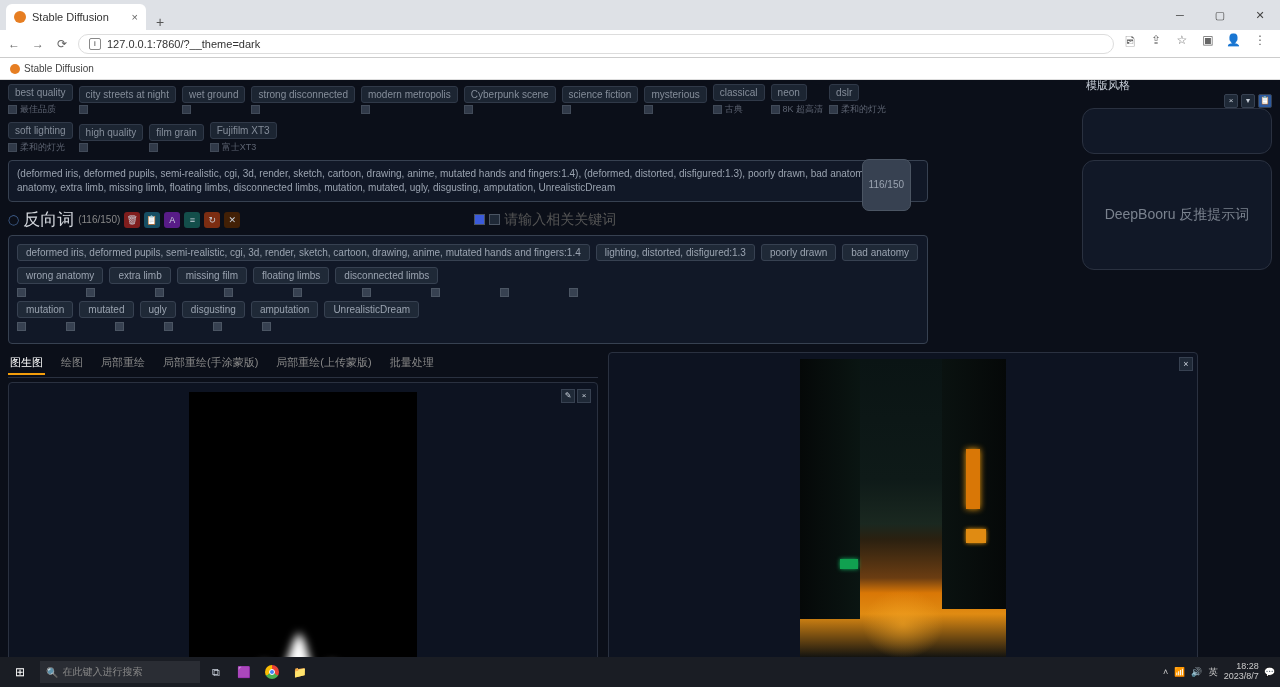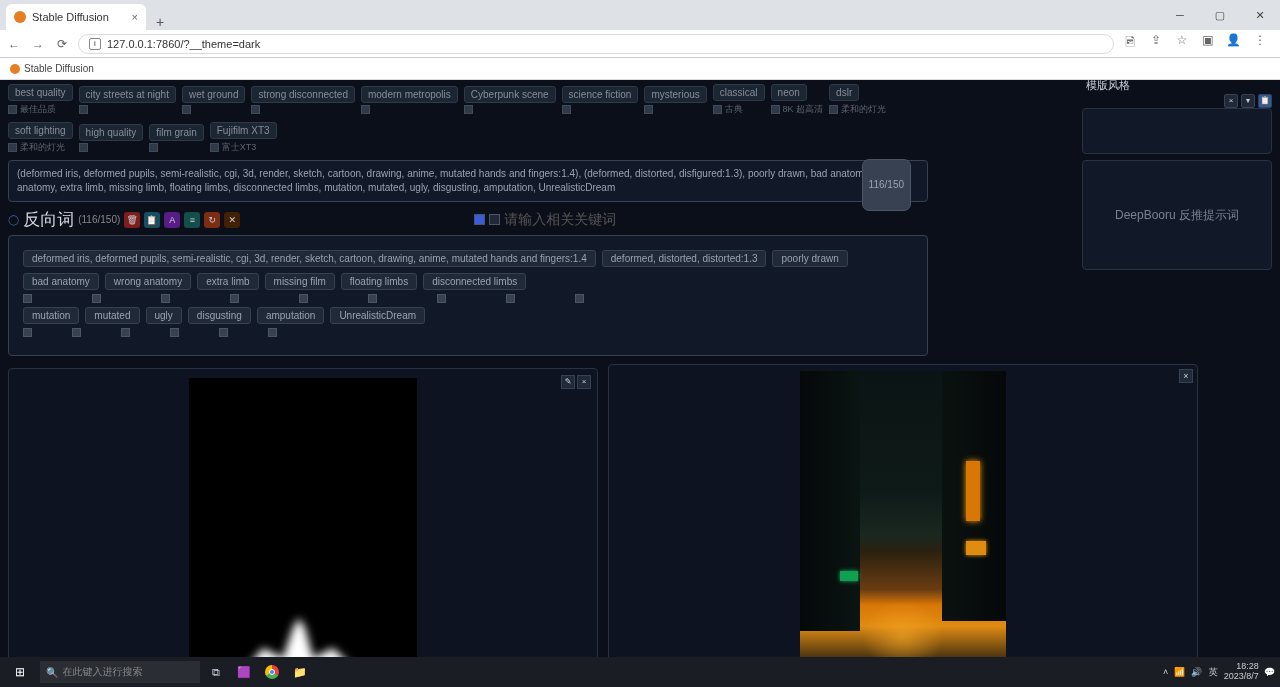--- a/index.html
+++ b/index.html
@@ -40,27 +40,27 @@
 .chevron { color: #4a6fa5; font-size: 10px; }
 .neg-title { color: #d4d8de; font-size: 17px; }
 .neg-count { color: #888; font-size: 10px; }
 .neg-btn { width: 16px; height: 16px; border-radius: 3px; display: flex; align-items: center; justify-content: center; font-size: 9px; }
 .nb1 { background: #7f1d1d; } .nb2 { background: #164e63; } .nb3 { background: #581c87; } .nb4 { background: #134e4a; } .nb5 { background: #7c2d12; } .nb6 { background: #422006; }
 .toggle-area { margin-left: 230px; display: flex; align-items: center; gap: 4px; }
 .checkbox { width: 11px; height: 11px; border: 1px solid #4b5563; background: #1f2937; }
 .checkbox.on { background: #3b5bdb; }
 .placeholder-txt { color: #555; font-size: 14px; }
 
-.neg-tags-container { background: #111827; border: 1px solid #374151; border-radius: 4px; padding: 14px; margin-top: 4px; }
+.neg-tags-container { background: #111827; border: 1px solid #374151; border-radius: 4px; padding: 8px; margin-top: 4px; }
 .neg-tag-row { display: flex; gap: 6px; flex-wrap: wrap; margin-bottom: 4px; }
 .neg-tag { background: #1f2937; border: 1px solid #374151; border-radius: 3px; padding: 2px 8px; font-size: 10px; color: #9aa3b0; }
 
 
 .right-panels { position: absolute; right: 8px; top: 0; width: 190px; }
-.panel-card { background: #111827; border: 1px solid #2a3140; border-radius: 4px; height: 110px; margin-bottom: 6px; position: relative; display: flex; align-items: center; justify-content: center; color: #7a828e; font-size: 12px; text-align: center; }
+.panel-card { background: #111827; border: 1px solid #2a3140; border-radius: 12px; height: 110px; margin-bottom: 6px; position: relative; display: flex; align-items: center; justify-content: center; color: #7a828e; font-size: 14px; text-align: center; }
 .panel-title { position: absolute; top: -2px; left: 4px; color: #c9d0da; font-size: 11px; }
 .panel-close { position: absolute; top: 4px; right: 4px; display: flex; gap: 3px; }
 .pc-btn { width: 14px; height: 14px; background: #1f2937; border: 1px solid #374151; border-radius: 2px; font-size: 8px; text-align: center; line-height: 12px; }
 .pc-btn.blue { background: #2c5aa0; }
 
 .tabs { display: flex; gap: 14px; border-bottom: 1px solid #2a3140; padding-bottom: 2px; }
 .tabbtn { color: #888; font-size: 11px; padding: 3px 2px; cursor: pointer; }
 .tabbtn.active { color: #fff; border-bottom: 2px solid #f59e0b; }
 
 .canvas-wrap { background: #0d1321; border: 1px solid #2a3140; border-radius: 4px; height: 360px; position: relative; margin-top: 4px; display: flex; align-items: center; justify-content: center; }
@@ -262,21 +262,21 @@
       <div class="toggle-area">
         <span class="checkbox on"></span>
         <span class="checkbox"></span>
         <span class="placeholder-txt">请输入相关关键词</span>
       </div>
     </div>
 
     <div class="neg-tags-container">
       <div class="neg-tag-row">
         <span class="neg-tag">deformed iris, deformed pupils, semi-realistic, cgi, 3d, render, sketch, cartoon, drawing, anime, mutated hands and fingers:1.4</span>
-        <span class="neg-tag">deformed, distorted, distorted:1.3</span>
+        <span class="neg-tag">lighting, distorted, disfigured:1.3</span>
         <span class="neg-tag">poorly drawn</span>
         <span class="neg-tag">bad anatomy</span>
         <span class="neg-tag">wrong anatomy</span>
         <span class="neg-tag">extra limb</span>
         <span class="neg-tag">missing film</span>
         <span class="neg-tag">floating limbs</span>
         <span class="neg-tag">disconnected limbs</span>
       </div>
       <div class="neg-tag-row" style="gap:60px;">
         <span class="mini-sq"></span>
@@ -319,20 +319,28 @@
     </div>
     <div class="panel-card" style="height:46px; margin-top:4px;"></div>
     <div class="panel-card">
       <span>DeepBooru 反推提示词</span>
     </div>
   </div>
 
   <div style="display:flex; gap:10px; margin-top:8px;">
 
     <div style="width:590px;">
+      <div class="tabs">
+        <span class="tabbtn active">图生图</span>
+        <span class="tabbtn">绘图</span>
+        <span class="tabbtn">局部重绘</span>
+        <span class="tabbtn">局部重绘(手涂蒙版)</span>
+        <span class="tabbtn">局部重绘(上传蒙版)</span>
+        <span class="tabbtn">批量处理</span>
+      </div>
 
       <div class="canvas-wrap">
         <div class="canvas-tools">
           <span class="ct-btn">✎</span>
           <span class="ct-btn">×</span>
         </div>
         <div class="canvas-black">
           <div class="shape">
             <svg viewBox="0 0 180 110" width="180" height="110">
               <path d="M10,100 L50,50 L70,60 L80,30 L86,20 L92,30 L100,60 L120,50 L170,100 L140,90 L110,100 L90,70 L70,100 L40,90 Z" fill="#fff"></path>

